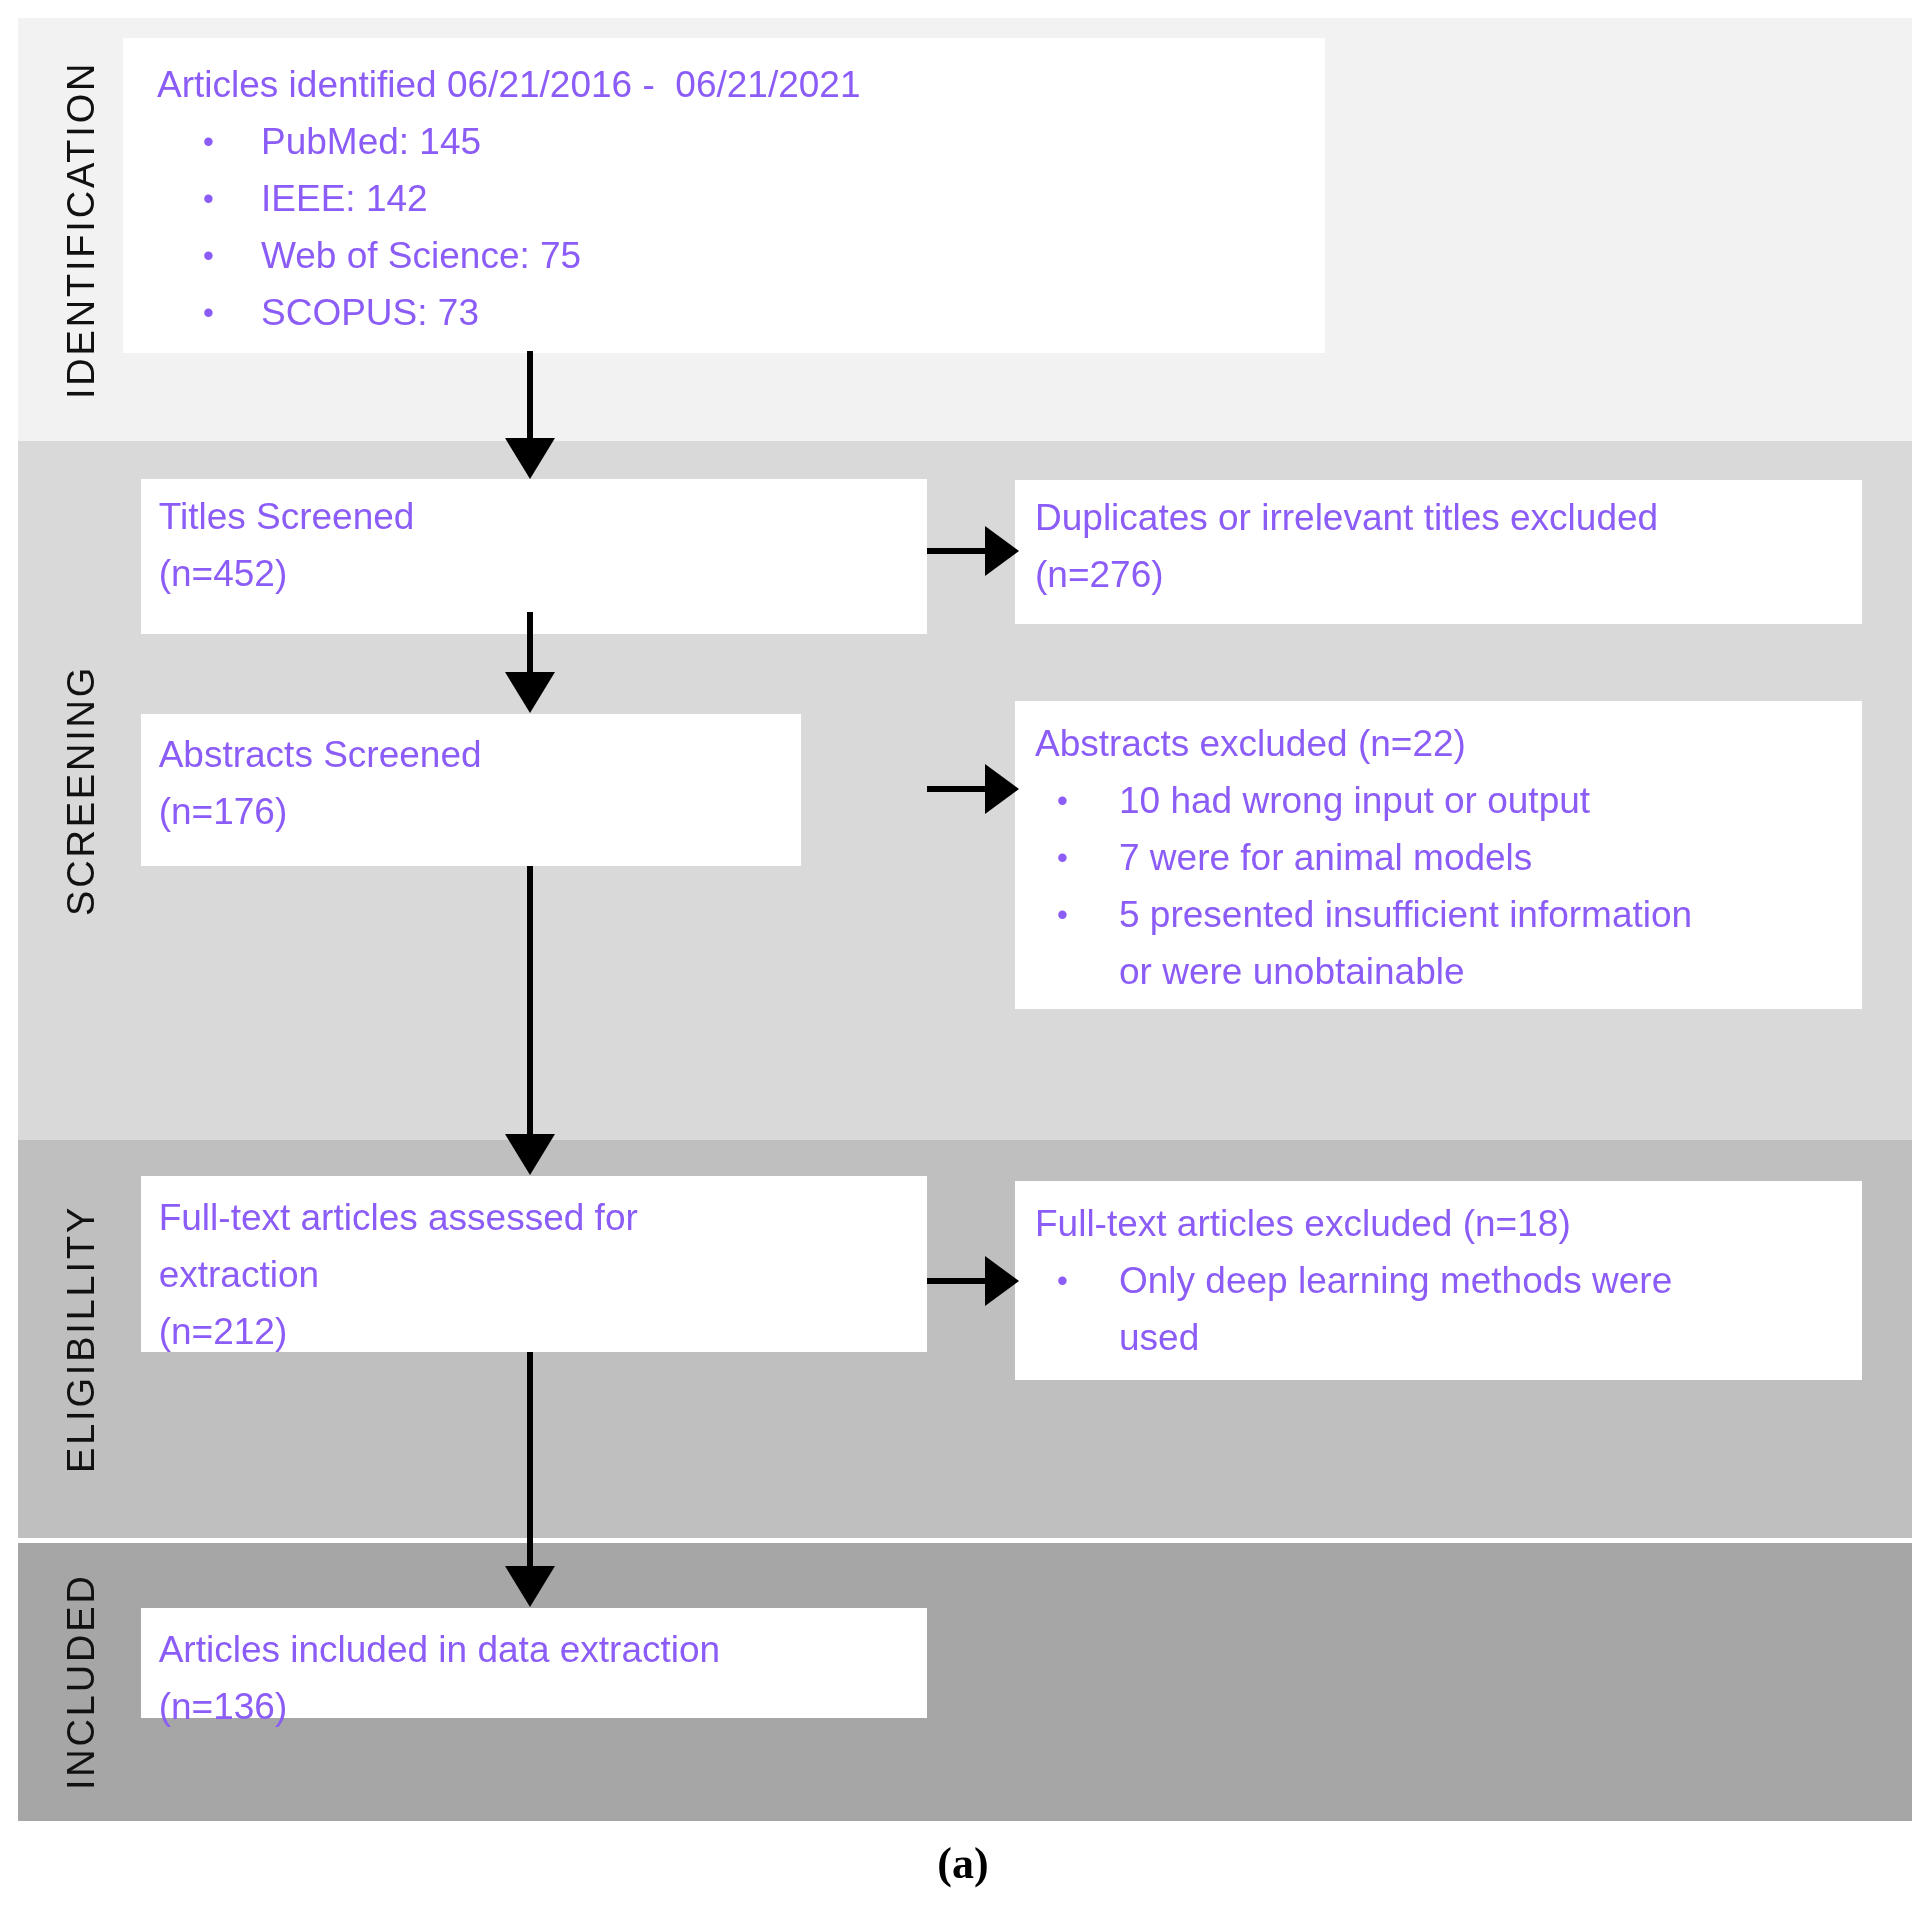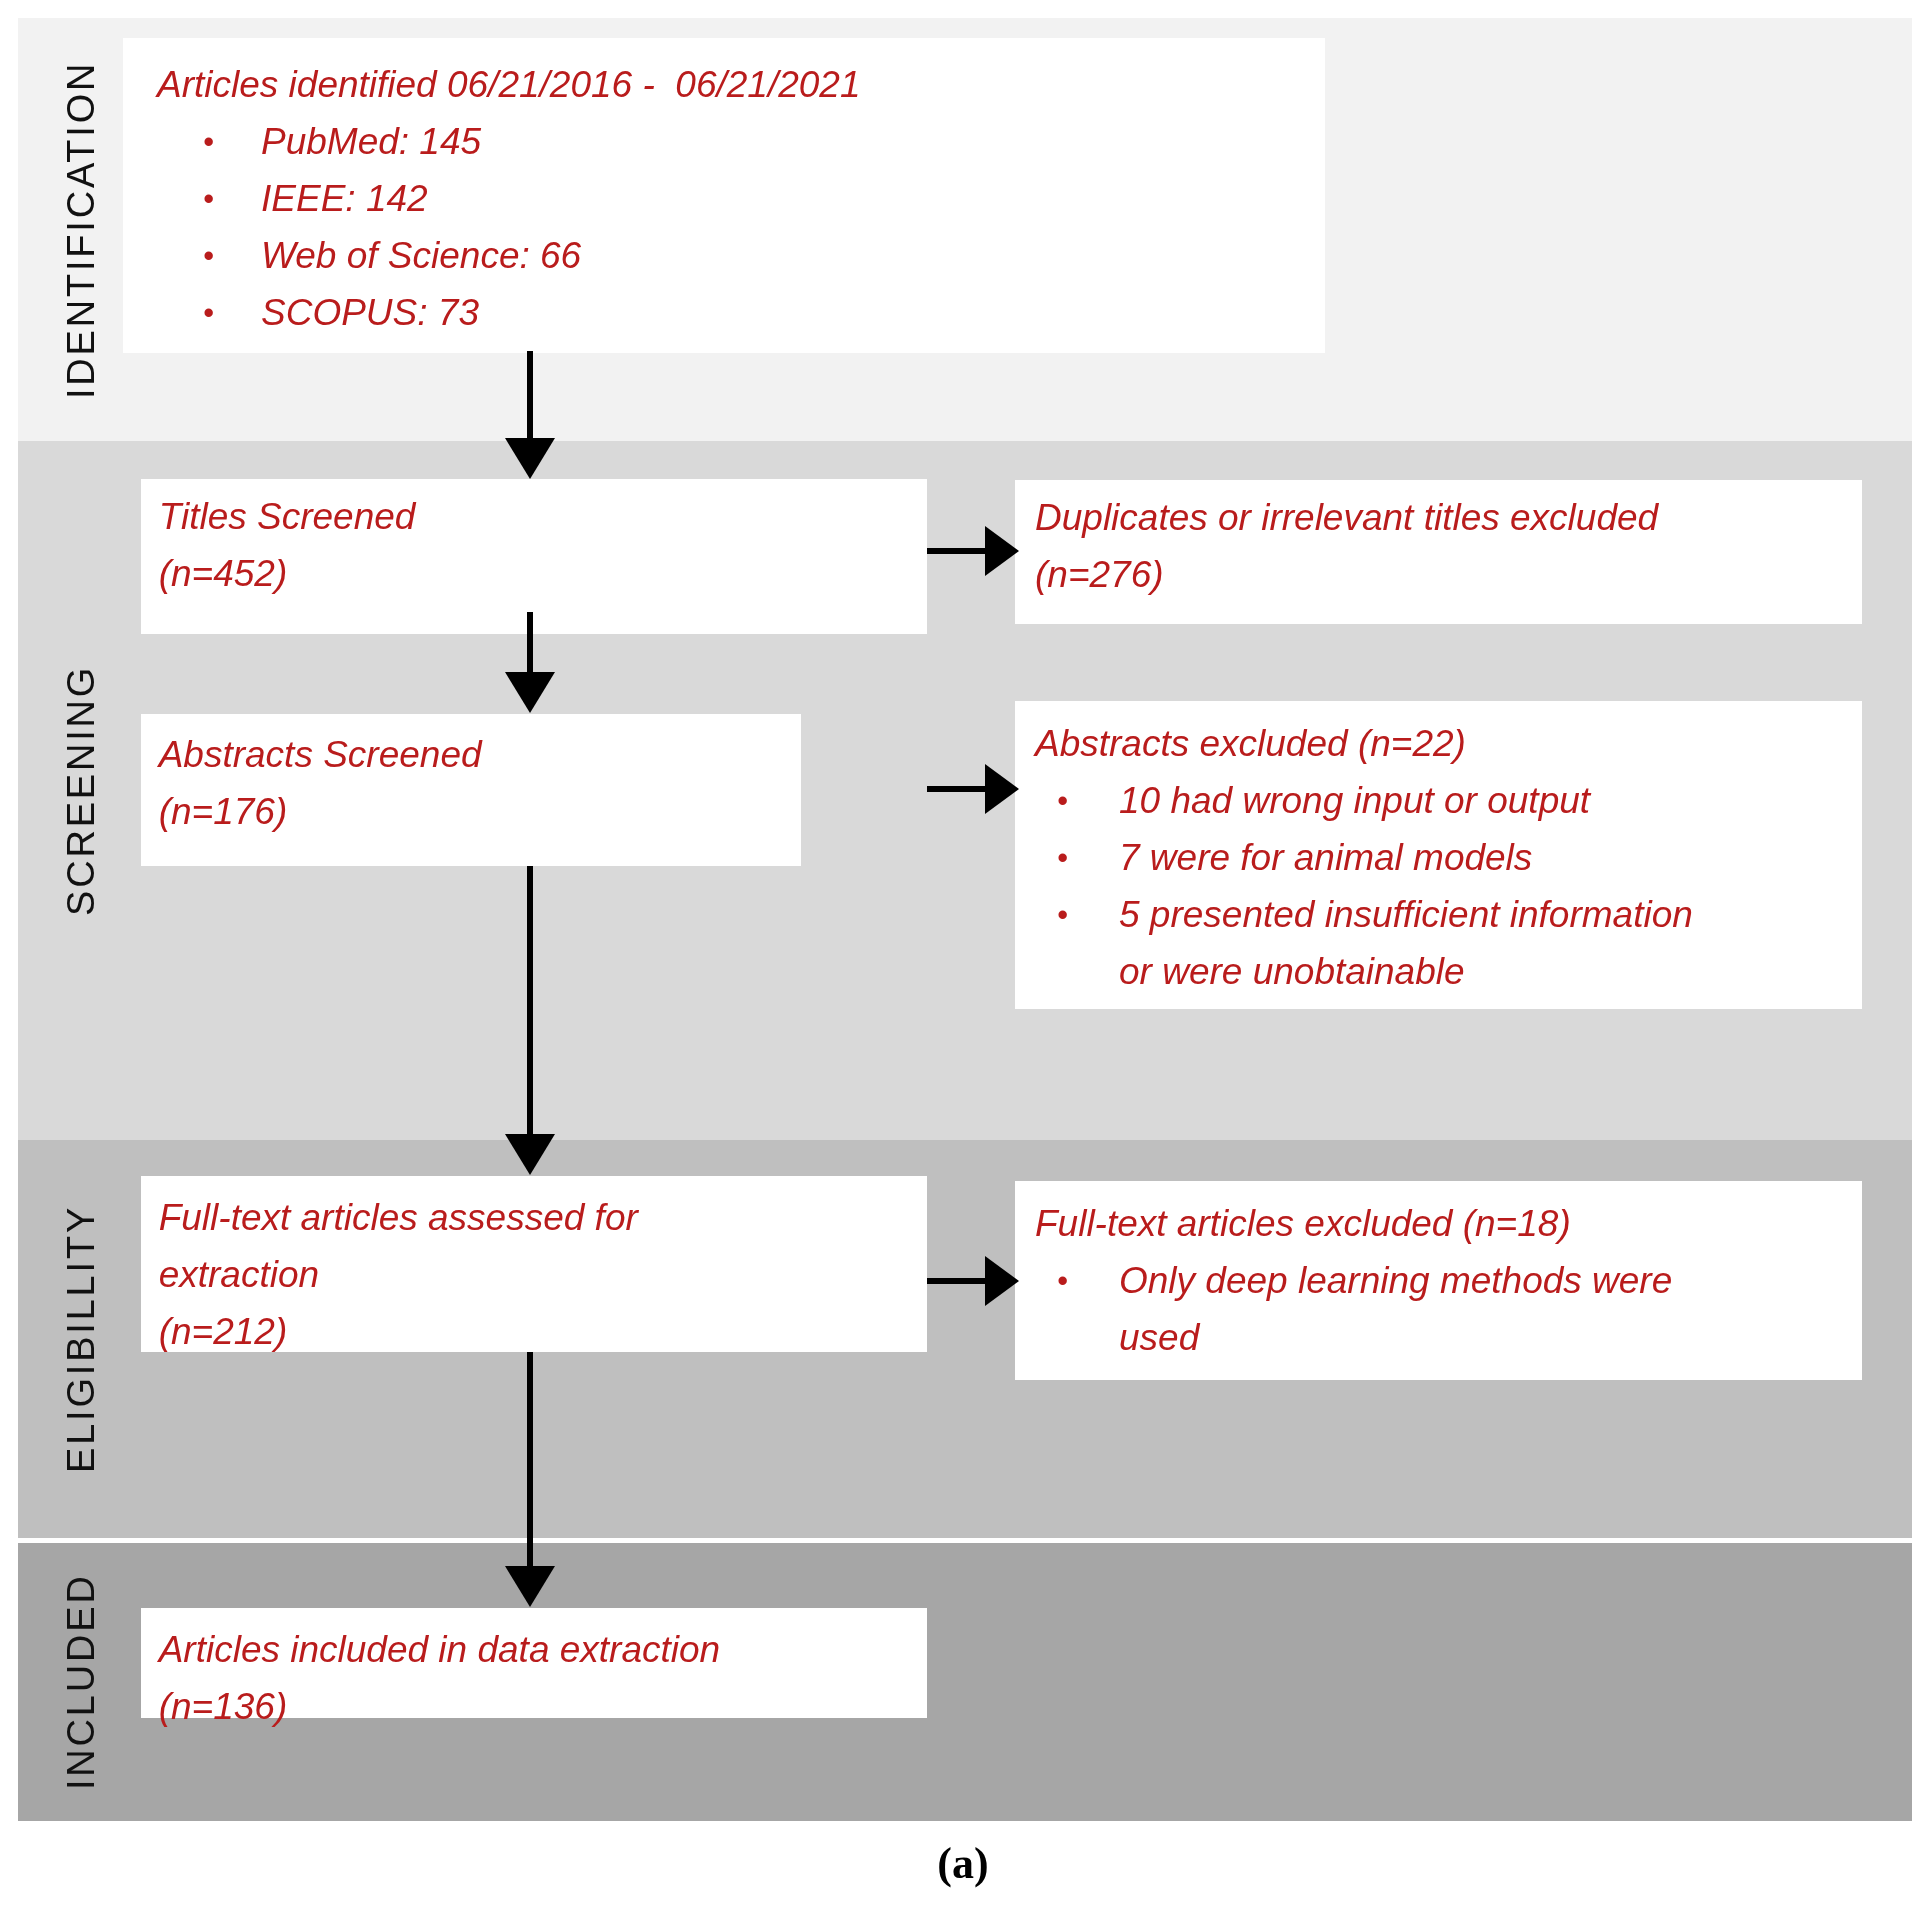--- a/index.html
+++ b/index.html
@@ -19,21 +19,21 @@
     font-size:38px;font-weight:500;letter-spacing:2.8px;color:#111;
     white-space:nowrap;
   }
   #vlabel-identification{top:17.7px;height:423px;}
   #vlabel-screening{top:441px;height:699px;}
   #vlabel-eligibility{top:1140px;height:398px;}
   #vlabel-included{top:1543px;height:278px;}
 
   .box{
     position:absolute;background:#ffffff;box-sizing:border-box;
-    font-size:37px;line-height:57px;color:#b91c1c;font-style:italic;
+    font-size:37px;line-height:57px;color:#8b5cf6;
   }
   .line,.btitle{white-space:pre-wrap;}
   .bullets{position:relative;}
   .bullet{position:relative;white-space:pre-wrap;}
   .dot{position:absolute;top:0;line-height:57px;font-size:31px;}
 
   #box-identified{left:123px;top:38px;width:1202px;height:315px;padding:17.7px 22px 0 34px;}
   #box-identified .bullet{padding-left:104px;}
   #box-identified .dot{left:46px;}
 
@@ -77,21 +77,21 @@
   <div class="vlabel" id="vlabel-identification">IDENTIFICATION</div>
   <div class="vlabel" id="vlabel-screening">SCREENING</div>
   <div class="vlabel" id="vlabel-eligibility">ELIGIBILLITY</div>
   <div class="vlabel" id="vlabel-included">INCLUDED</div>
 
   <div class="box" id="box-identified">
     <div class="btitle">Articles identified 06/21/2016 -  06/21/2021</div>
     <div class="bullets">
       <div class="bullet"><span class="dot">•</span><span>PubMed: 145</span></div>
       <div class="bullet"><span class="dot">•</span><span>IEEE: 142</span></div>
-      <div class="bullet"><span class="dot">•</span><span>Web of Science: 66</span></div>
+      <div class="bullet"><span class="dot">•</span><span>Web of Science: 75</span></div>
       <div class="bullet"><span class="dot">•</span><span>SCOPUS: 73</span></div>
     </div>
   </div>
 
   <div class="box" id="box-titles-screened">
     <div class="line">Titles Screened</div>
     <div class="line">(n=452)</div>
   </div>
 
   <div class="box rbox" id="box-duplicates-excluded">

